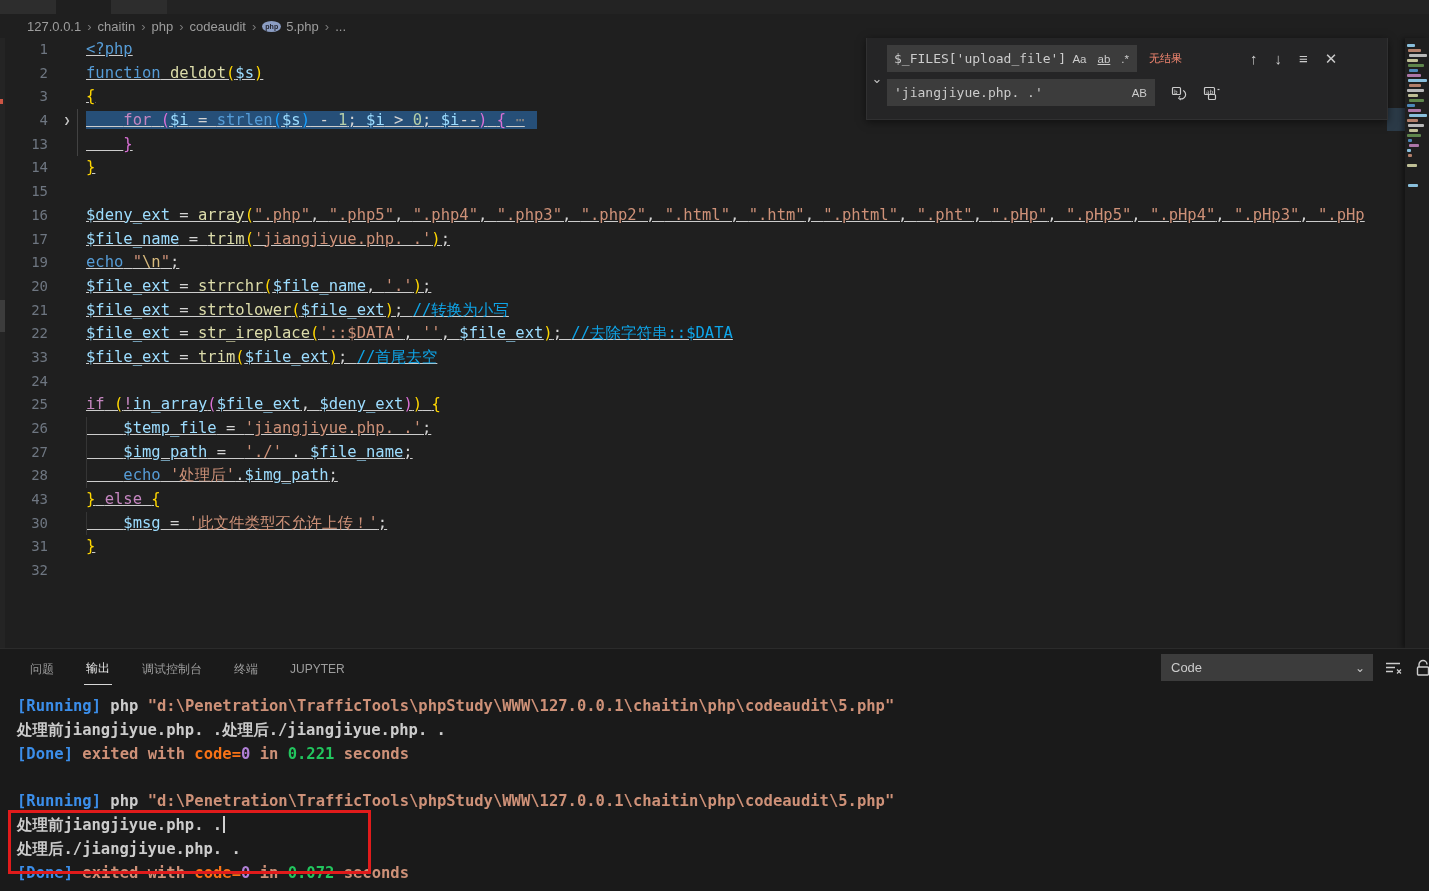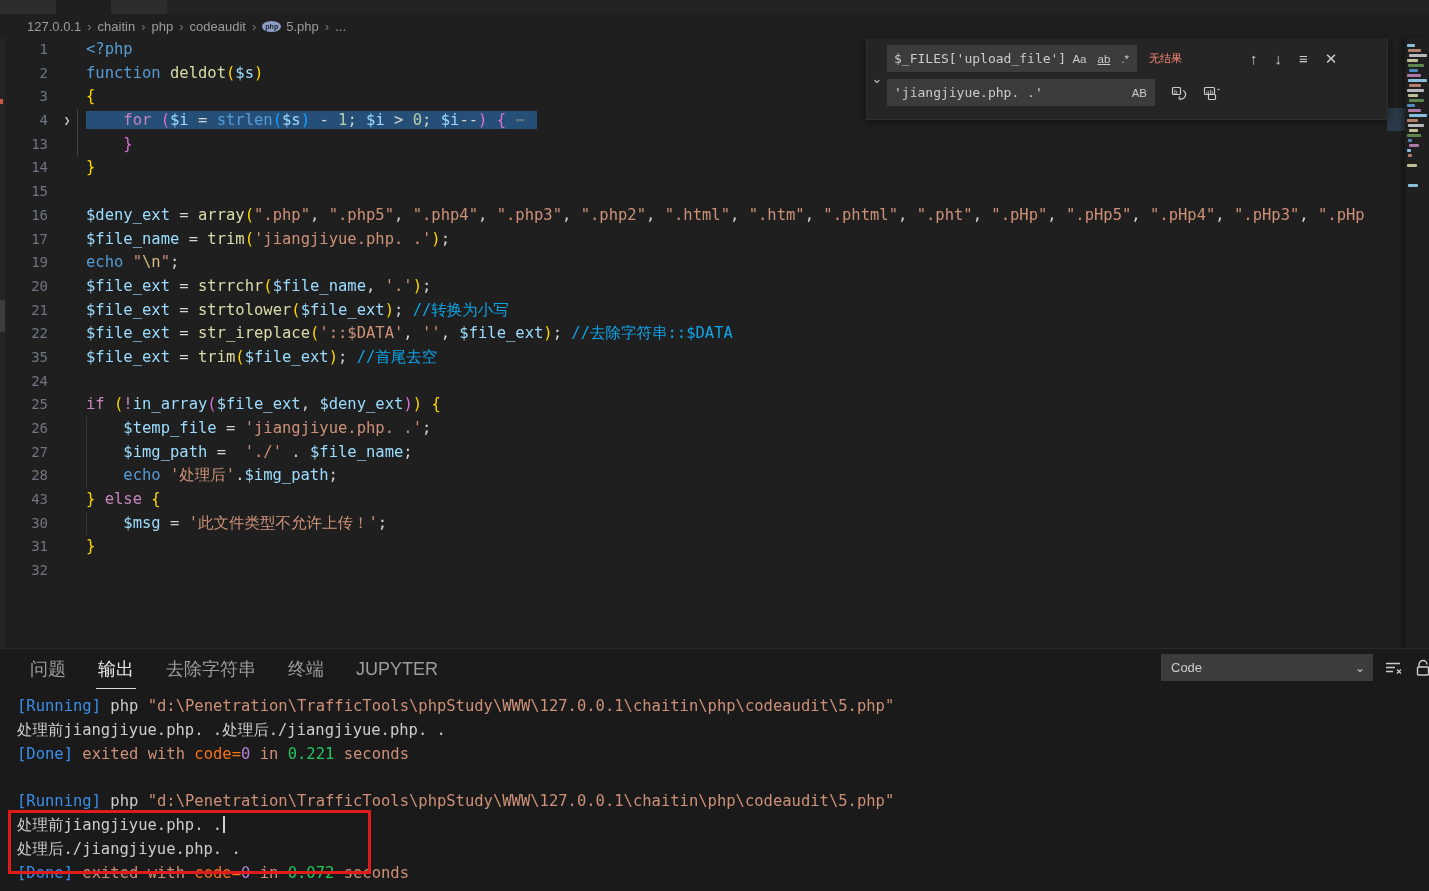--- a/index.html
+++ b/index.html
@@ -19,21 +19,21 @@
   .php-badge{display:inline-flex;align-items:center;justify-content:center;width:19px;height:11px;
       border-radius:50%;background:#8b9dc3;color:#22242e;font-size:7px;font-weight:bold;margin-right:5px;}
   
   .editor{position:absolute;top:38px;left:0;right:0;height:610px;background:#1f1f1f;overflow:hidden;}
   .line{display:flex;height:23.7px;line-height:23.7px;font-family:"DejaVu Sans Mono",monospace;
         font-size:15.5px;white-space:pre;position:relative;}
   .num{flex:0 0 48px;text-align:right;color:#6e7681;font-size:14px;}
   .line.current .num{color:#c6c6c6;}
   .foldcol{flex:0 0 38px;position:relative;color:#c5c5c5;text-align:center;font-size:11px;}
   .foldcol.range::after{content:"";position:absolute;right:8px;top:0;bottom:0;width:1px;background:#424242;}
-  .content{position:relative;}
+  .content{position:relative;text-decoration:underline;}
   .content.guide::before{content:"";position:absolute;left:0;top:0;bottom:0;width:1px;background:#353535;}
   .line.current::after{content:"";position:absolute;left:86px;right:24px;top:0;bottom:0;
         border:1px solid #3f3f3f;pointer-events:none;}
   .sel{background:#264F78;padding-right:12px;}
   
   .t-tg{color:#569CD6}.t-kw{color:#569CD6}.t-ct{color:#C586C0}.t-fn{color:#DCDCAA}
   .t-vr{color:#9CDCFE}.t-st{color:#CE9178}.t-nm{color:#B5CEA8}.t-cm{color:#0ea5e9}
   .t-pn{color:#D4D4D4}.t-b1{color:#FFD700}.t-b2{color:#DA70D6}.t-b3{color:#179FFF}
   .t-es{color:#d7ba7d}.t-fd{color:#808080}
   
@@ -59,31 +59,31 @@
   .fw-input.replace{width:268px;}
   .fw-query{flex:1;overflow:hidden;white-space:pre;}
   .fw-opt{color:#cccccc;font-size:11.5px;margin-left:5px;padding:1px 3px;border-radius:3px;font-family:"Liberation Sans",sans-serif;}
   .fw-opt.word{text-decoration:underline;}
   .fw-results{color:#f48771;font-size:11px;margin-left:12px;flex:0 0 84px;}
   .fw-btn{color:#cccccc;margin-left:17px;font-size:15px;}
   .fw-ico{margin-left:16px;display:inline-flex;}
   
   .panel{position:absolute;top:648px;left:0;right:0;bottom:0;background:#1a1a1a;border-top:1px solid #2b2b2b;box-sizing:border-box;}
   .panel-header{position:relative;height:38px;display:flex;align-items:center;padding-left:28px;}
-  .ptab{font-size:18px;color:#9d9d9d;margin-right:28px;padding:9px 2px 7px;cursor:pointer;}
+  .ptab{font-size:12px;color:#9d9d9d;margin-right:28px;padding:9px 2px 7px;cursor:pointer;}
   .ptab.active{color:#e7e7e7;border-bottom:1px solid #d7d7d7;}
   .code-select{position:absolute;left:1161px;top:5px;width:212px;height:27px;background:#3c3c3c;
         display:flex;align-items:center;padding:0 8px 0 10px;font-size:13px;color:#cccccc;box-sizing:border-box;}
   .code-select .chev{margin-left:auto;color:#c5c5c5;font-size:12px;}
   .ph-ico{position:absolute;top:10px;display:inline-flex;}
   .ph-clear{left:1384px;}
   .ph-lock{left:1414px;}
   .panel-output{padding:8px 0 0 17px;font-family:"DejaVu Sans Mono",monospace;font-size:15.5px;
         line-height:23.8px;white-space:pre;}
-  .out-line{height:23.8px;}
+  .out-line{height:23.8px;font-weight:bold;}
   .t-obl{color:#3b8eea}.t-opl{color:#cccccc}.t-ost{color:#CE9178}.t-oor{color:#CE9178}
   .t-opk{color:#f97316}.t-opu{color:#b180d7}.t-ogr{color:#22c55e}
   .t-cur{display:inline-block;width:2px;height:17px;background:#d0d0d0;vertical-align:-3px;margin-left:1px;}
   
   .annotation-box{position:absolute;left:8px;top:810px;width:357px;height:58px;
         border:3px solid #e01b1b;z-index:30;pointer-events:none;}
 </style>
 </head>
 <body>
 
@@ -115,21 +115,21 @@
     <div class="line"><span class="num">4</span><span class="foldcol range">❯</span><span class="content"><span class="sel"><span class="t-pn">    </span><span class="t-ct">for</span><span class="t-pn"> </span><span class="t-b2">(</span><span class="t-vr">$i</span><span class="t-pn"> = </span><span class="t-kw">strlen</span><span class="t-b3">(</span><span class="t-vr">$s</span><span class="t-b3">)</span><span class="t-pn"> - </span><span class="t-nm">1</span><span class="t-pn">; </span><span class="t-vr">$i</span><span class="t-pn"> &gt; </span><span class="t-nm">0</span><span class="t-pn">; </span><span class="t-vr">$i</span><span class="t-pn">--</span><span class="t-b2">)</span><span class="t-pn"> </span><span class="t-b2">{</span><span class="t-fd"> ⋯</span></span></span></div>
     <div class="line"><span class="num">13</span><span class="foldcol range"></span><span class="content"><span class="t-pn">    </span><span class="t-b2">}</span></span></div>
     <div class="line"><span class="num">14</span><span class="foldcol"></span><span class="content"><span class="t-b1">}</span></span></div>
     <div class="line"><span class="num">15</span><span class="foldcol"></span><span class="content"></span></div>
     <div class="line"><span class="num">16</span><span class="foldcol"></span><span class="content"><span class="t-vr">$deny_ext</span><span class="t-pn"> = </span><span class="t-fn">array</span><span class="t-b1">(</span><span class="t-st">".php"</span><span class="t-pn">, </span><span class="t-st">".php5"</span><span class="t-pn">, </span><span class="t-st">".php4"</span><span class="t-pn">, </span><span class="t-st">".php3"</span><span class="t-pn">, </span><span class="t-st">".php2"</span><span class="t-pn">, </span><span class="t-st">".html"</span><span class="t-pn">, </span><span class="t-st">".htm"</span><span class="t-pn">, </span><span class="t-st">".phtml"</span><span class="t-pn">, </span><span class="t-st">".pht"</span><span class="t-pn">, </span><span class="t-st">".pHp"</span><span class="t-pn">, </span><span class="t-st">".pHp5"</span><span class="t-pn">, </span><span class="t-st">".pHp4"</span><span class="t-pn">, </span><span class="t-st">".pHp3"</span><span class="t-pn">, </span><span class="t-st">".pHp</span></span></div>
     <div class="line"><span class="num">17</span><span class="foldcol"></span><span class="content"><span class="t-vr">$file_name</span><span class="t-pn"> = </span><span class="t-fn">trim</span><span class="t-b1">(</span><span class="t-st">'jiangjiyue.php. .'</span><span class="t-b1">)</span><span class="t-pn">;</span></span></div>
     <div class="line"><span class="num">19</span><span class="foldcol"></span><span class="content"><span class="t-kw">echo</span><span class="t-pn"> </span><span class="t-st">"</span><span class="t-es">\n</span><span class="t-st">"</span><span class="t-pn">;</span></span></div>
     <div class="line"><span class="num">20</span><span class="foldcol"></span><span class="content"><span class="t-vr">$file_ext</span><span class="t-pn"> = </span><span class="t-fn">strrchr</span><span class="t-b1">(</span><span class="t-vr">$file_name</span><span class="t-pn">, </span><span class="t-st">'.'</span><span class="t-b1">)</span><span class="t-pn">;</span></span></div>
     <div class="line"><span class="num">21</span><span class="foldcol"></span><span class="content"><span class="t-vr">$file_ext</span><span class="t-pn"> = </span><span class="t-fn">strtolower</span><span class="t-b1">(</span><span class="t-vr">$file_ext</span><span class="t-b1">)</span><span class="t-pn">; </span><span class="t-cm">//转换为小写</span></span></div>
     <div class="line"><span class="num">22</span><span class="foldcol"></span><span class="content"><span class="t-vr">$file_ext</span><span class="t-pn"> = </span><span class="t-fn">str_ireplace</span><span class="t-b1">(</span><span class="t-st">'::$DATA'</span><span class="t-pn">, </span><span class="t-st">''</span><span class="t-pn">, </span><span class="t-vr">$file_ext</span><span class="t-b1">)</span><span class="t-pn">; </span><span class="t-cm">//去除字符串::$DATA</span></span></div>
-    <div class="line"><span class="num">35</span><span class="foldcol"></span><span class="content"><span class="t-vr">$file_ext</span><span class="t-pn"> = </span><span class="t-fn">trim</span><span class="t-b1">(</span><span class="t-vr">$file_ext</span><span class="t-b1">)</span><span class="t-pn">; </span><span class="t-cm">//首尾去空</span></span></div>
+    <div class="line"><span class="num">33</span><span class="foldcol"></span><span class="content"><span class="t-vr">$file_ext</span><span class="t-pn"> = </span><span class="t-fn">trim</span><span class="t-b1">(</span><span class="t-vr">$file_ext</span><span class="t-b1">)</span><span class="t-pn">; </span><span class="t-cm">//首尾去空</span></span></div>
     <div class="line"><span class="num">24</span><span class="foldcol"></span><span class="content"></span></div>
     <div class="line"><span class="num">25</span><span class="foldcol"></span><span class="content"><span class="t-ct">if</span><span class="t-pn"> </span><span class="t-b1">(</span><span class="t-ct">!</span><span class="t-vr">in_array</span><span class="t-b2">(</span><span class="t-vr">$file_ext</span><span class="t-pn">, </span><span class="t-vr">$deny_ext</span><span class="t-b2">)</span><span class="t-b1">)</span><span class="t-pn"> </span><span class="t-b1">{</span></span></div>
     <div class="line"><span class="num">26</span><span class="foldcol"></span><span class="content guide"><span class="t-pn">    </span><span class="t-vr">$temp_file</span><span class="t-pn"> = </span><span class="t-st">'jiangjiyue.php. .'</span><span class="t-pn">;</span></span></div>
     <div class="line"><span class="num">27</span><span class="foldcol"></span><span class="content guide"><span class="t-pn">    </span><span class="t-vr">$img_path</span><span class="t-pn"> =  </span><span class="t-st">'./'</span><span class="t-pn"> . </span><span class="t-vr">$file_name</span><span class="t-pn">;</span></span></div>
     <div class="line"><span class="num">28</span><span class="foldcol"></span><span class="content guide"><span class="t-pn">    </span><span class="t-kw">echo</span><span class="t-pn"> </span><span class="t-st">'处理后'</span><span class="t-pn">.</span><span class="t-vr">$img_path</span><span class="t-pn">;</span></span></div>
     <div class="line"><span class="num">43</span><span class="foldcol"></span><span class="content"><span class="t-b1">}</span><span class="t-pn"> </span><span class="t-ct">else</span><span class="t-pn"> </span><span class="t-b1">{</span></span></div>
     <div class="line"><span class="num">30</span><span class="foldcol"></span><span class="content guide"><span class="t-pn">    </span><span class="t-vr">$msg</span><span class="t-pn"> = </span><span class="t-st">'此文件类型不允许上传！'</span><span class="t-pn">;</span></span></div>
     <div class="line"><span class="num">31</span><span class="foldcol"></span><span class="content"><span class="t-b1">}</span></span></div>
     <div class="line"><span class="num">32</span><span class="foldcol"></span><span class="content"></span></div>
   </div>
@@ -216,21 +216,21 @@
           </svg>
       </span>
     </div>
   </div>
 </div>
 
 <div class="panel">
   <div class="panel-header" id="panel-tabs">
     <div class="ptab">问题</div>
       <div class="ptab active">输出</div>
-      <div class="ptab">去除字符串</div>
+      <div class="ptab">调试控制台</div>
       <div class="ptab">终端</div>
       <div class="ptab">JUPYTER</div>
       <div class="code-select">
       <span>Code</span>
       <span class="chev">⌄</span>
     </div>
     <span class="ph-ico ph-clear">
       <svg width="19" height="17" viewBox="0 0 19 17">
           <g stroke="#cccccc" stroke-width="1.4" fill="none">
             <path d="M2 4.5h14M2 8.5h9M2 12.5h7"></path>

